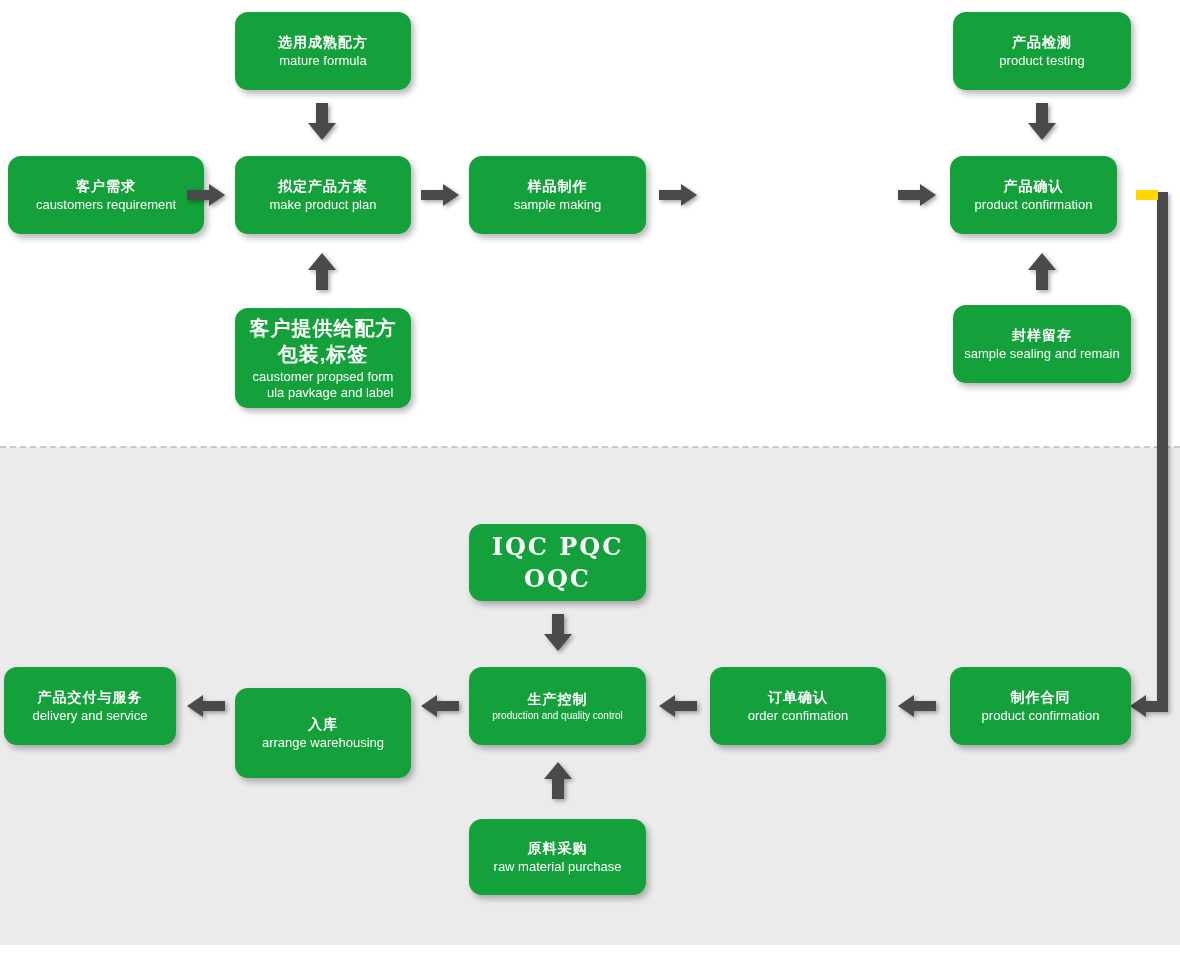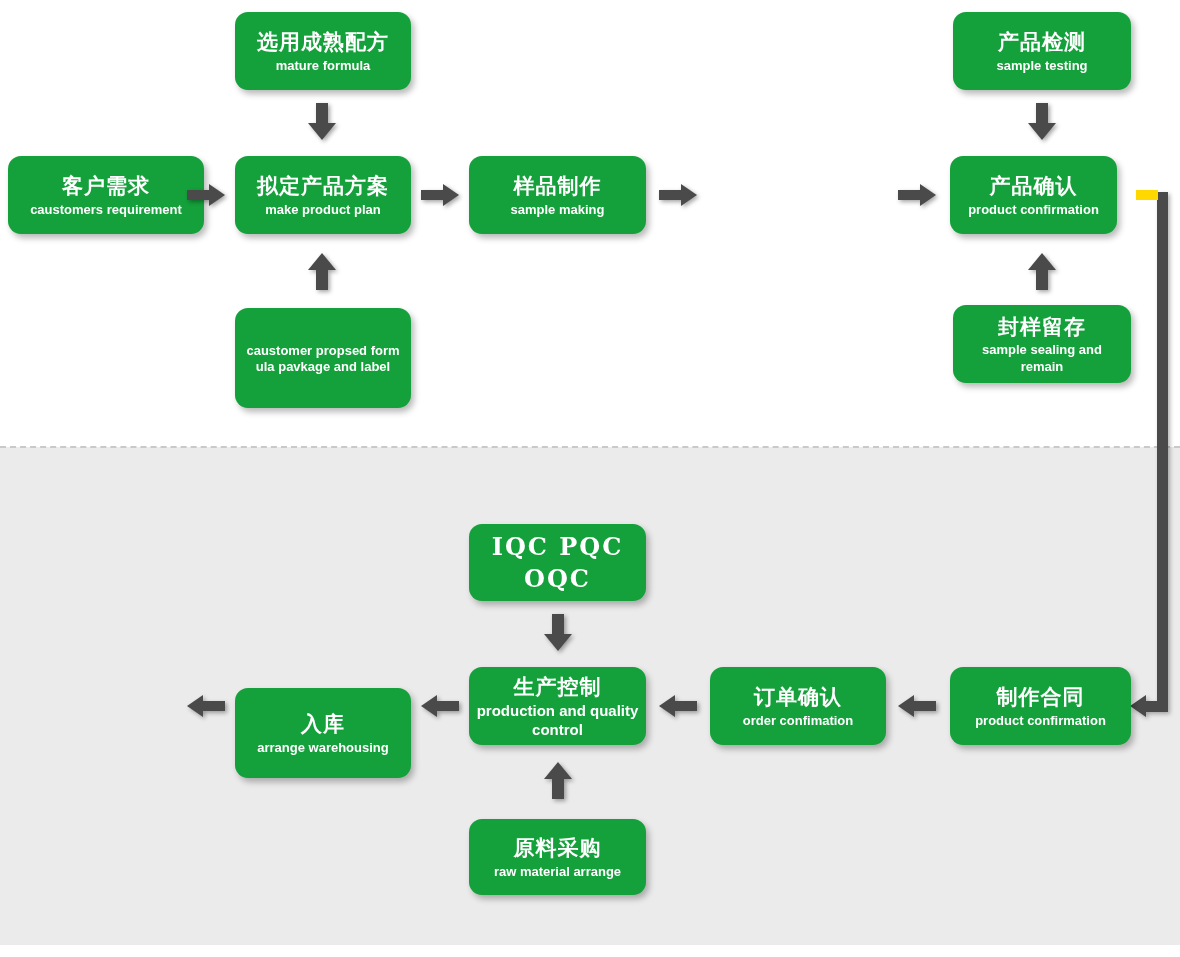--- a/index.html
+++ b/index.html
@@ -37,32 +37,33 @@
     box-shadow:3px 4px 6px rgba(0,0,0,0.28);
     display:flex;
     flex-direction:column;
     align-items:center;
     justify-content:center;
     color:#ffffff;
     text-align:center;
     padding:4px 6px;
   }
   .node .zh{
-    font-size:21px;
+    font-size:14px;
     font-weight:bold;
     line-height:1.3;
     white-space:pre-line;
     letter-spacing:1px;
   }
   .node .en{
     font-size:13px;
-    font-weight:bold;
+    font-weight:normal;
     line-height:1.25;
     white-space:pre-line;
     margin-top:2px;
+    text-align:right;
   }
   .node.iqc-style .zh{
     font-family:"DejaVu Serif","Liberation Serif",serif;
     font-size:24px;
     letter-spacing:2px;
   }
   
   .arr{position:absolute;filter:drop-shadow(2px 2px 2px rgba(0,0,0,0.35));}
   .arr i{position:absolute;display:block;}
   .arr.right{width:38px;height:22px;}
@@ -113,74 +114,80 @@
     <i class="lhead"></i>
   </div>
   <div class="ymark"></div>
 
   <div class="node" style="left:235px;top:12px;width:176px;height:78px">
     <div class="zh">选用成熟配方</div>
     <div class="en">mature formula</div>
   </div>
   <div class="node" style="left:953px;top:12px;width:178px;height:78px">
     <div class="zh">产品检测</div>
-    <div class="en">sample testing</div>
+    <div class="en">product testing</div>
   </div>
 
   <div class="node" style="left:8px;top:156px;width:196px;height:78px">
     <div class="zh">客户需求</div>
     <div class="en">caustomers requirement</div>
   </div>
   <div class="node" style="left:235px;top:156px;width:176px;height:78px">
     <div class="zh">拟定产品方案</div>
     <div class="en">make product plan</div>
   </div>
   <div class="node" style="left:469px;top:156px;width:177px;height:78px">
     <div class="zh">样品制作</div>
     <div class="en">sample making</div>
   </div>
   <div class="node" style="left:950px;top:156px;width:167px;height:78px">
     <div class="zh">产品确认</div>
     <div class="en">product confirmation</div>
   </div>
 
   <div class="node" style="left:235px;top:308px;width:176px;height:100px">
+    <div class="zh" style="font-size:20px">客户提供给配方
+包装,标签</div>
     <div class="en">caustomer propsed form
 ula pavkage and label</div>
   </div>
   <div class="node iqc-style" style="left:469px;top:524px;width:177px;height:77px">
     <div class="zh">IQC PQC OQC</div>
 
   </div>
 
   <div class="node" style="left:953px;top:305px;width:178px;height:78px">
     <div class="zh">封样留存</div>
     <div class="en">sample sealing and remain</div>
   </div>
 
+  <div class="node" style="left:4px;top:667px;width:172px;height:78px">
+    <div class="zh">产品交付与服务</div>
+    <div class="en">delivery and service</div>
+  </div>
   <div class="node" style="left:235px;top:688px;width:176px;height:90px">
     <div class="zh">入库</div>
     <div class="en">arrange warehousing</div>
   </div>
   <div class="node" style="left:469px;top:667px;width:177px;height:78px">
     <div class="zh">生产控制</div>
-    <div class="en" style="font-size:15px">production and quality control</div>
+    <div class="en" style="font-size:10px">production and quality control</div>
   </div>
   <div class="node" style="left:710px;top:667px;width:176px;height:78px">
     <div class="zh">订单确认</div>
     <div class="en">order confimation</div>
   </div>
   <div class="node" style="left:950px;top:667px;width:181px;height:78px">
     <div class="zh">制作合同</div>
     <div class="en">product confirmation</div>
   </div>
 
   <div class="node" style="left:469px;top:819px;width:177px;height:76px">
     <div class="zh">原料采购</div>
-    <div class="en">raw material arrange</div>
+    <div class="en">raw material purchase</div>
   </div>
 
   <div class="arr right" style="left:187px;top:184px">
       <i class="shaft"></i>
       <i class="head"></i>
     </div>
   <div class="arr right" style="left:421px;top:184px">
       <i class="shaft"></i>
       <i class="head"></i>
     </div>

